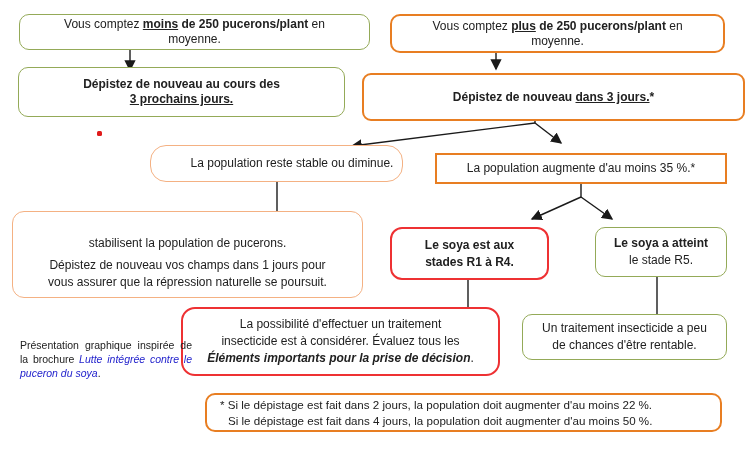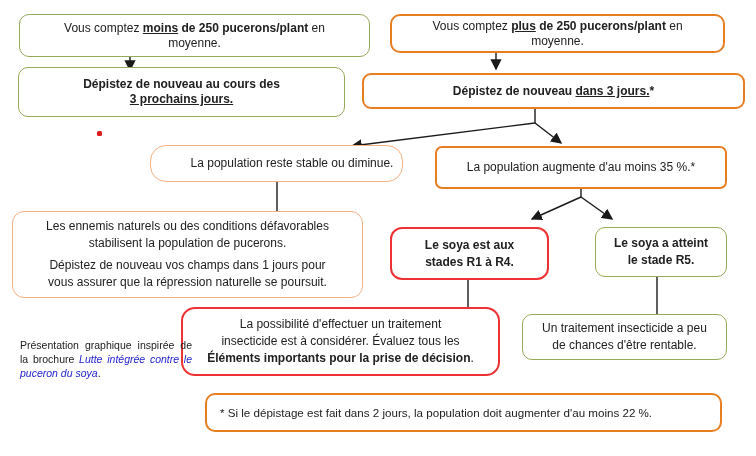--- a/index.html
+++ b/index.html
@@ -45,66 +45,67 @@
     <line x1="535" y1="123" x2="352" y2="146" marker-end="url(#ah)"></line>
     <line x1="535" y1="123" x2="561" y2="143" marker-end="url(#ah)"></line>
     <line x1="277" y1="182" x2="277" y2="211"></line>
     <line x1="581" y1="179" x2="581" y2="197"></line>
     <line x1="581" y1="197" x2="532" y2="219" marker-end="url(#ah)"></line>
     <line x1="581" y1="197" x2="612" y2="219" marker-end="url(#ah)"></line>
     <line x1="468" y1="280" x2="468" y2="307"></line>
     <line x1="657" y1="277" x2="657" y2="314"></line>
   </svg>
 
-  <div class="box green" style="left:19px;top:14px;width:351px;height:43px;">
+  <div class="box green" style="left:19px;top:14px;width:351px;height:36px;">
     <div><span>Vous comptez </span><span style="font-weight: bold; text-decoration: underline;">moins</span><span> </span><span style="font-weight: bold;">de 250 pucerons/plant</span><span> en</span><br><span>moyenne.</span></div>
   </div>
 
   <div class="box green" style="left:18px;top:67px;width:327px;height:50px;">
     <div><span style="font-weight: bold;">Dépistez de nouveau au cours des</span><br><span style="font-weight: bold; text-decoration: underline;">3 prochains jours.</span></div>
   </div>
 
   <div class="box orange" style="left:390px;top:14px;width:335px;height:39px;">
     <div><span>Vous comptez </span><span style="font-weight: bold; text-decoration: underline;">plus</span><span> </span><span style="font-weight: bold;">de 250 pucerons/plant</span><span> en</span><br><span>moyenne.</span></div>
   </div>
 
-  <div class="box orange" style="left:362px;top:73px;width:383px;height:36px;border-radius:9px;">
+  <div class="box orange" style="left:362px;top:73px;width:383px;height:48px;border-radius:9px;">
     <div><span style="font-weight: bold;">Dépistez de nouveau </span><span style="font-weight: bold; text-decoration: underline;">dans 3 jours.</span><span style="font-weight: bold;">*</span></div>
   </div>
 
   <div class="red-dot"></div>
 
   <div class="box peach" style="left:150px;top:145px;width:253px;height:37px;border-radius:16px;padding-left:39px;">
     <div>La population reste stable ou diminue.</div>
   </div>
 
-  <div class="box orange" style="left:435px;top:146px;width:292px;height:43px;border-radius:7px;">
+  <div class="box orange" style="left:435px;top:153px;width:292px;height:31px;border-radius:0;">
     <div>La population augmente d'au moins 35 %.*</div>
   </div>
 
   <div class="box peach" style="left:12px;top:211px;width:351px;height:87px;border-radius:12px;">
-    <div class="para"><span>Les ennemis naturels ou des conditions défavorables</span><br><span>stabilisent la population de pucerons.</span></div>
+    <div class="para"><br><span>stabilisent la population de pucerons.</span></div>
     <div class="para"><span>Dépistez de nouveau vos champs dans 1 jours pour</span><br><span>vous assurer que la répression naturelle se poursuit.</span></div>
   </div>
 
   <div class="box red big-line" style="left:390px;top:227px;width:159px;height:53px;border-radius:12px;">
     <div><span style="font-weight: bold;">Le soya est aux</span><br><span style="font-weight: bold;">stades R1 à R4.</span></div>
   </div>
 
   <div class="box green big-line" style="left:595px;top:227px;width:132px;height:50px;">
-    <div><span style="font-weight: bold;">Le soya a atteint</span><br><span style="font-weight: bold;">le stade R5.</span></div>
+    <div><span style="font-weight: bold;">Le soya a atteint</span><br><span style="font-weight: normal;">le stade R5.</span></div>
   </div>
 
   <div class="box red big-line" style="left:181px;top:307px;width:319px;height:69px;border-radius:14px;">
-    <div><span>La possibilité d'effectuer un traitement</span><br><span>insecticide est à considérer. Évaluez tous les</span><br><span style="font-weight: bold; ">Éléments importants pour la prise de décision</span><span>.</span></div>
+    <div><span>La possibilité d'effectuer un traitement</span><br><span>insecticide est à considérer. Évaluez tous les</span><br><span style="font-weight: bold; font-style: italic;">Éléments importants pour la prise de décision</span><span>.</span></div>
   </div>
 
   <div class="box green big-line" style="left:522px;top:314px;width:205px;height:46px;">
     <div><span>Un traitement insecticide a peu</span><br><span>de chances d'être rentable.</span></div>
   </div>
 
   <div class="box orange footnote-box" style="left:205px;top:393px;width:517px;height:39px;">
     <div>* Si le dépistage est fait dans 2 jours, la population doit augmenter d'au moins 22 %.</div>
+    <div class="footnote-line2">Si le dépistage est fait dans 4 jours, la population doit augmenter d'au moins 50 %.</div>
   </div>
 
   <div class="attribution"><span>Présentation graphique inspirée de la brochure </span><span style="font-style: italic; color: rgb(34, 34, 204);">Lutte intégrée contre le puceron du soya</span><span>.</span></div>
 
 </div>
 
 </body></html>

